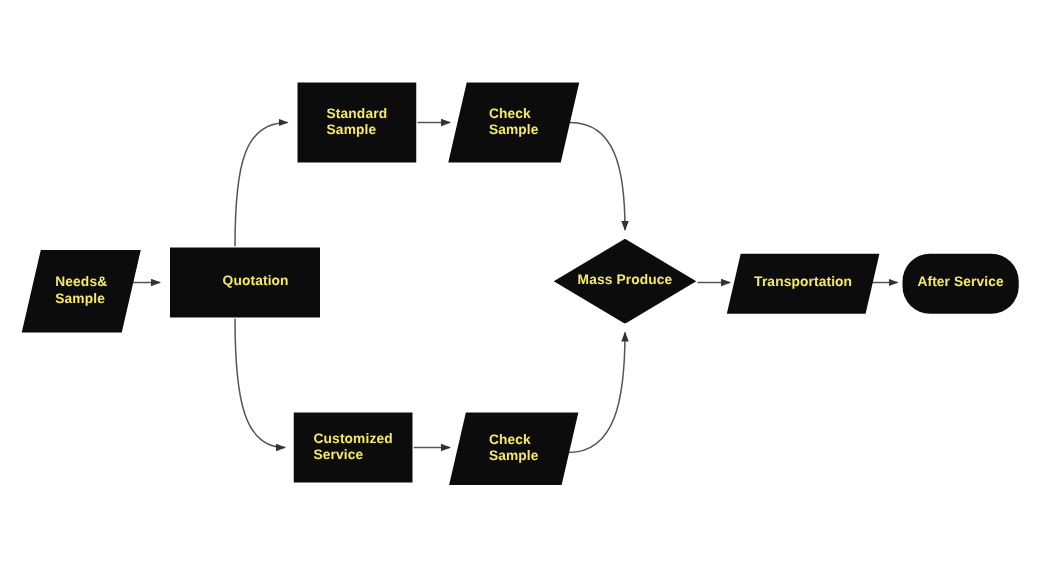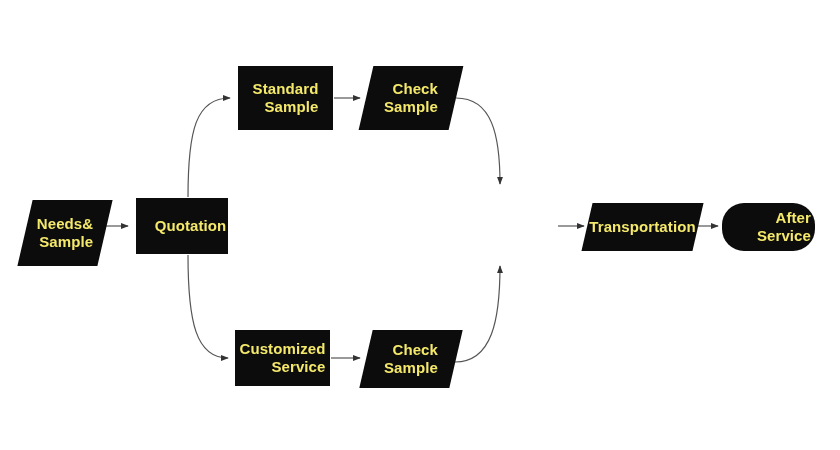--- a/index.html
+++ b/index.html
@@ -21,25 +21,25 @@
     top: 0;
     width: 840px;
     height: 450px;
     pointer-events: none;
   }
   .node {
     position: absolute;
     display: flex;
     align-items: center;
     justify-content: center;
-    text-align: right;
+    text-align: left;
     color: #f5e96b;
     background: #0c0c0c;
     font-weight: bold;
-    font-size: 15px;
+    font-size: 11px;
     line-height: 1.22;
     letter-spacing: 0.1px;
     box-sizing: border-box;
   }
   .node .label {
     position: relative;
     z-index: 2;
     white-space: pre-line;
     padding: 0 4px;
   }
@@ -103,21 +103,21 @@
     <path d="M 558 226 L 584 226" fill="none" stroke="#555555" stroke-width="1.2" marker-end="url(#arrow)"></path>
 
     <path d="M 694 226 L 718 226" fill="none" stroke="#555555" stroke-width="1.2" marker-end="url(#arrow)"></path>
   </svg>
 
   <div class="node shape-parallelogram" id="n-needs-sample" style="left: 25px; top: 200px; width: 80px; height: 66px;">
     <span class="label">Needs&amp;
 Sample</span>
   </div>
 
-  <div class="node shape-rect" id="n-quotation" style="left: 136px; top: 198px; width: 92px; height: 56px; padding-left: 17px;">
+  <div class="node shape-rect" id="n-quotation" style="left: 136px; top: 198px; width: 120px; height: 56px; padding-left: 17px;">
     <span class="label">Quotation</span>
   </div>
 
   <div class="node shape-rect" id="n-standard-sample" style="left: 238px; top: 66px; width: 95px; height: 64px;">
     <span class="label">Standard
 Sample</span>
   </div>
 
   <div class="node shape-parallelogram" id="n-check-sample-top" style="left: 366px; top: 66px; width: 90px; height: 64px;">
     <span class="label">Check
@@ -127,20 +127,23 @@
   <div class="node shape-rect" id="n-customized-sample" style="left: 235px; top: 330px; width: 95px; height: 56px;">
     <span class="label">Customized
 Service</span>
   </div>
 
   <div class="node shape-parallelogram" id="n-check-sample-bottom" style="left: 366px; top: 330px; width: 90px; height: 58px;">
     <span class="label">Check
 Sample</span>
   </div>
 
+  <div class="node shape-diamond" id="n-mass-produce" style="left: 443px; top: 191px; width: 114px; height: 68px;">
+    <span class="label">Mass Produce</span>
+  </div>
 
   <div class="node shape-stadium" id="n-after-service" style="left: 722px; top: 203px; width: 93px; height: 48px;">
     <span class="label">After Service</span>
   </div>
 
   <div class="node shape-parallelogram" id="n-transportation" style="left: 587px; top: 203px; width: 111px; height: 48px;">
     <span class="label">Transportation</span>
   </div>
 
 </div>

